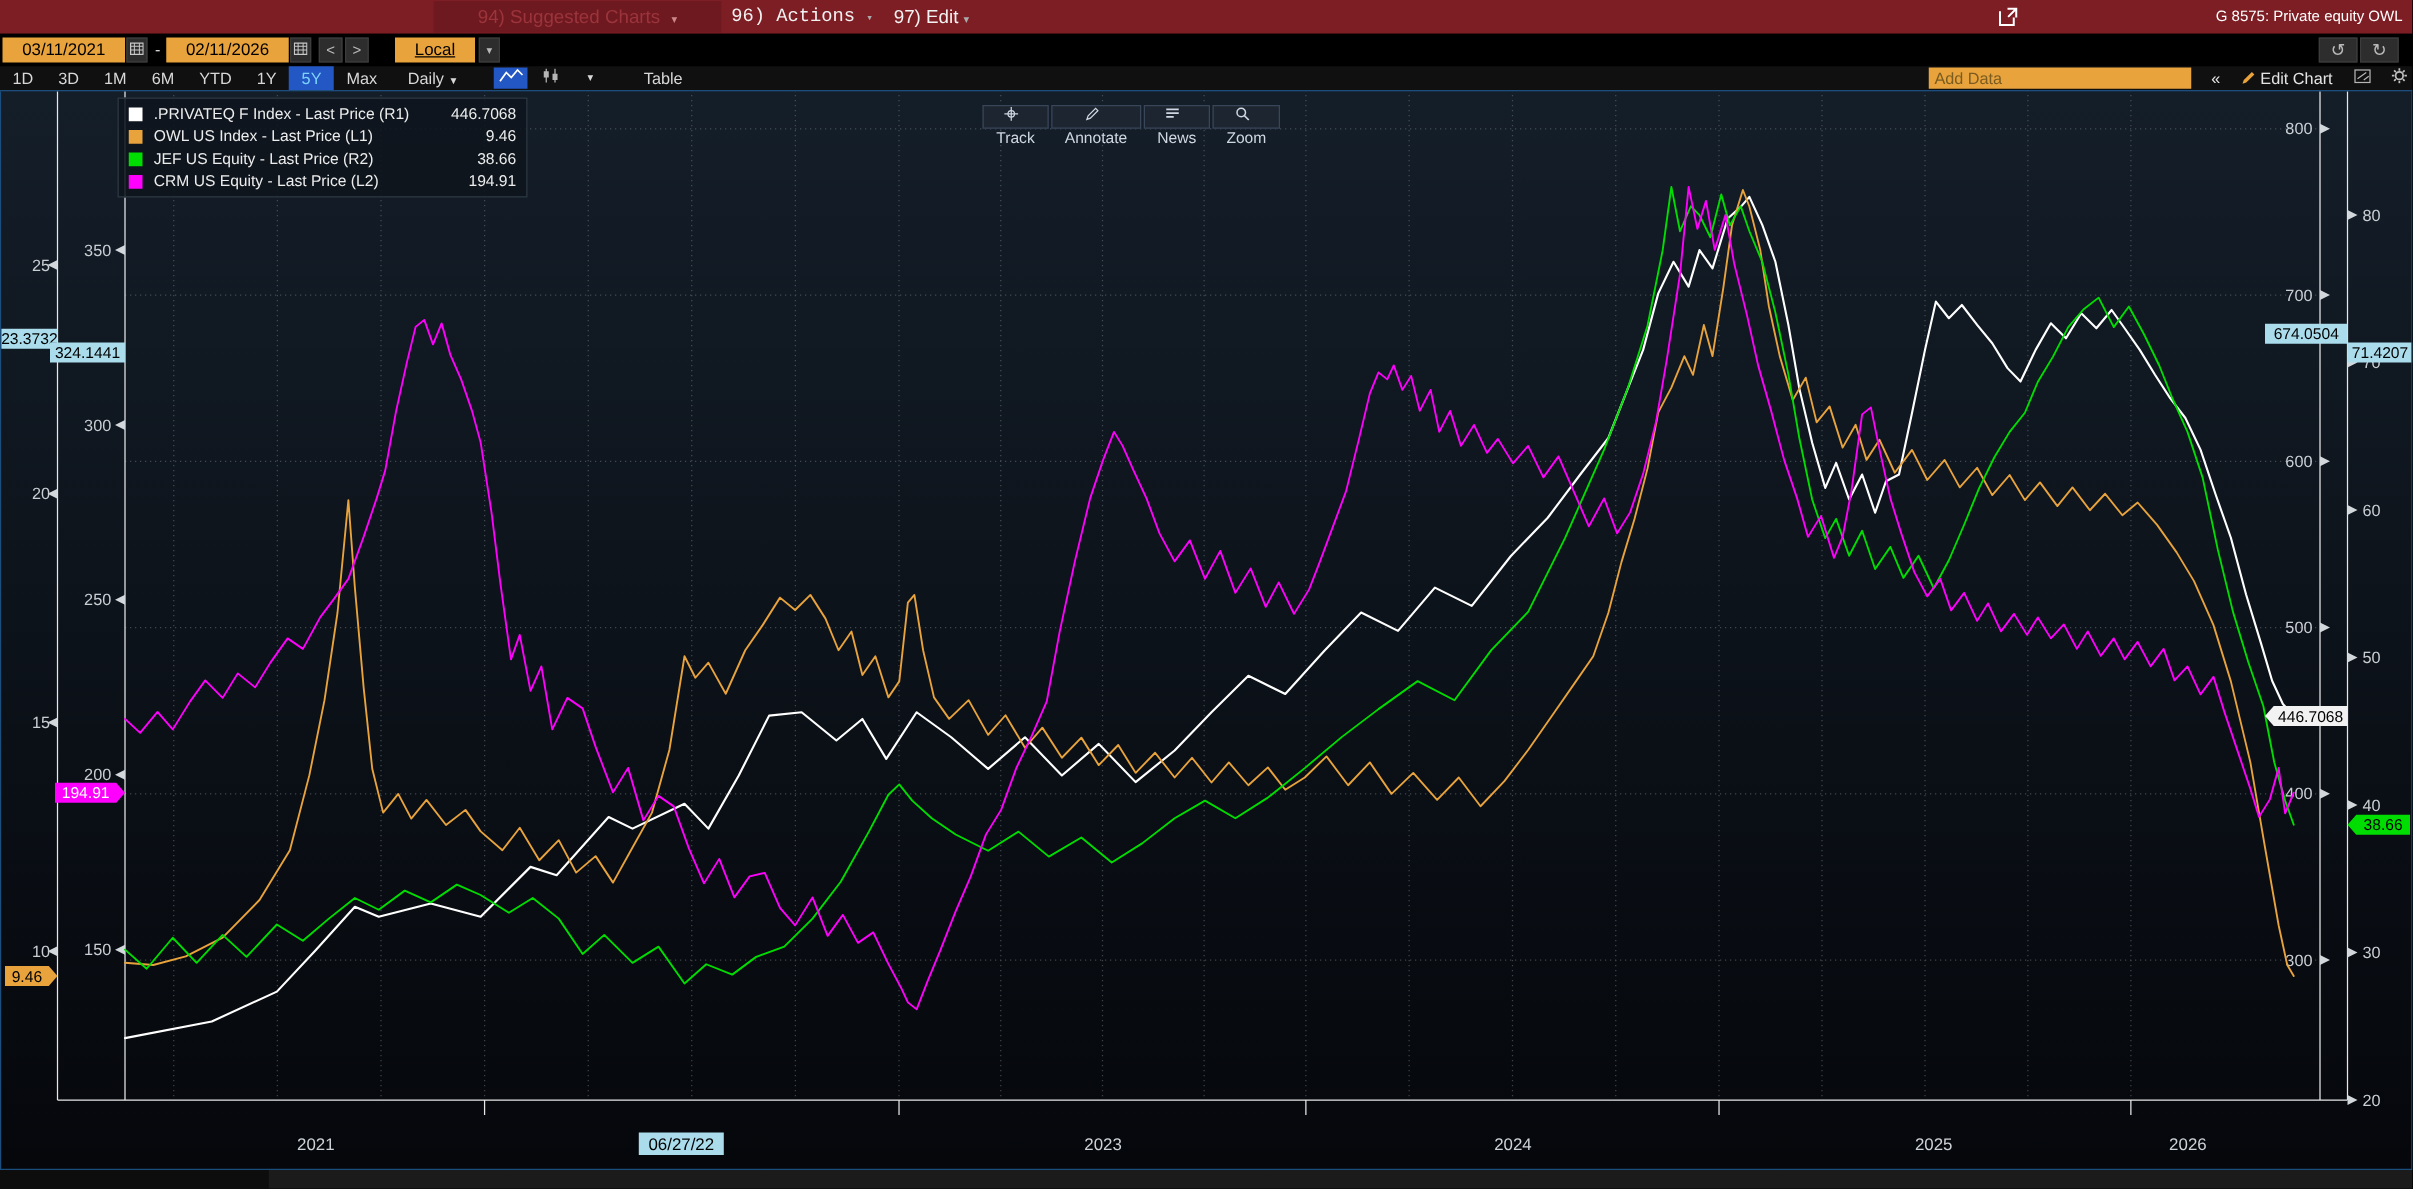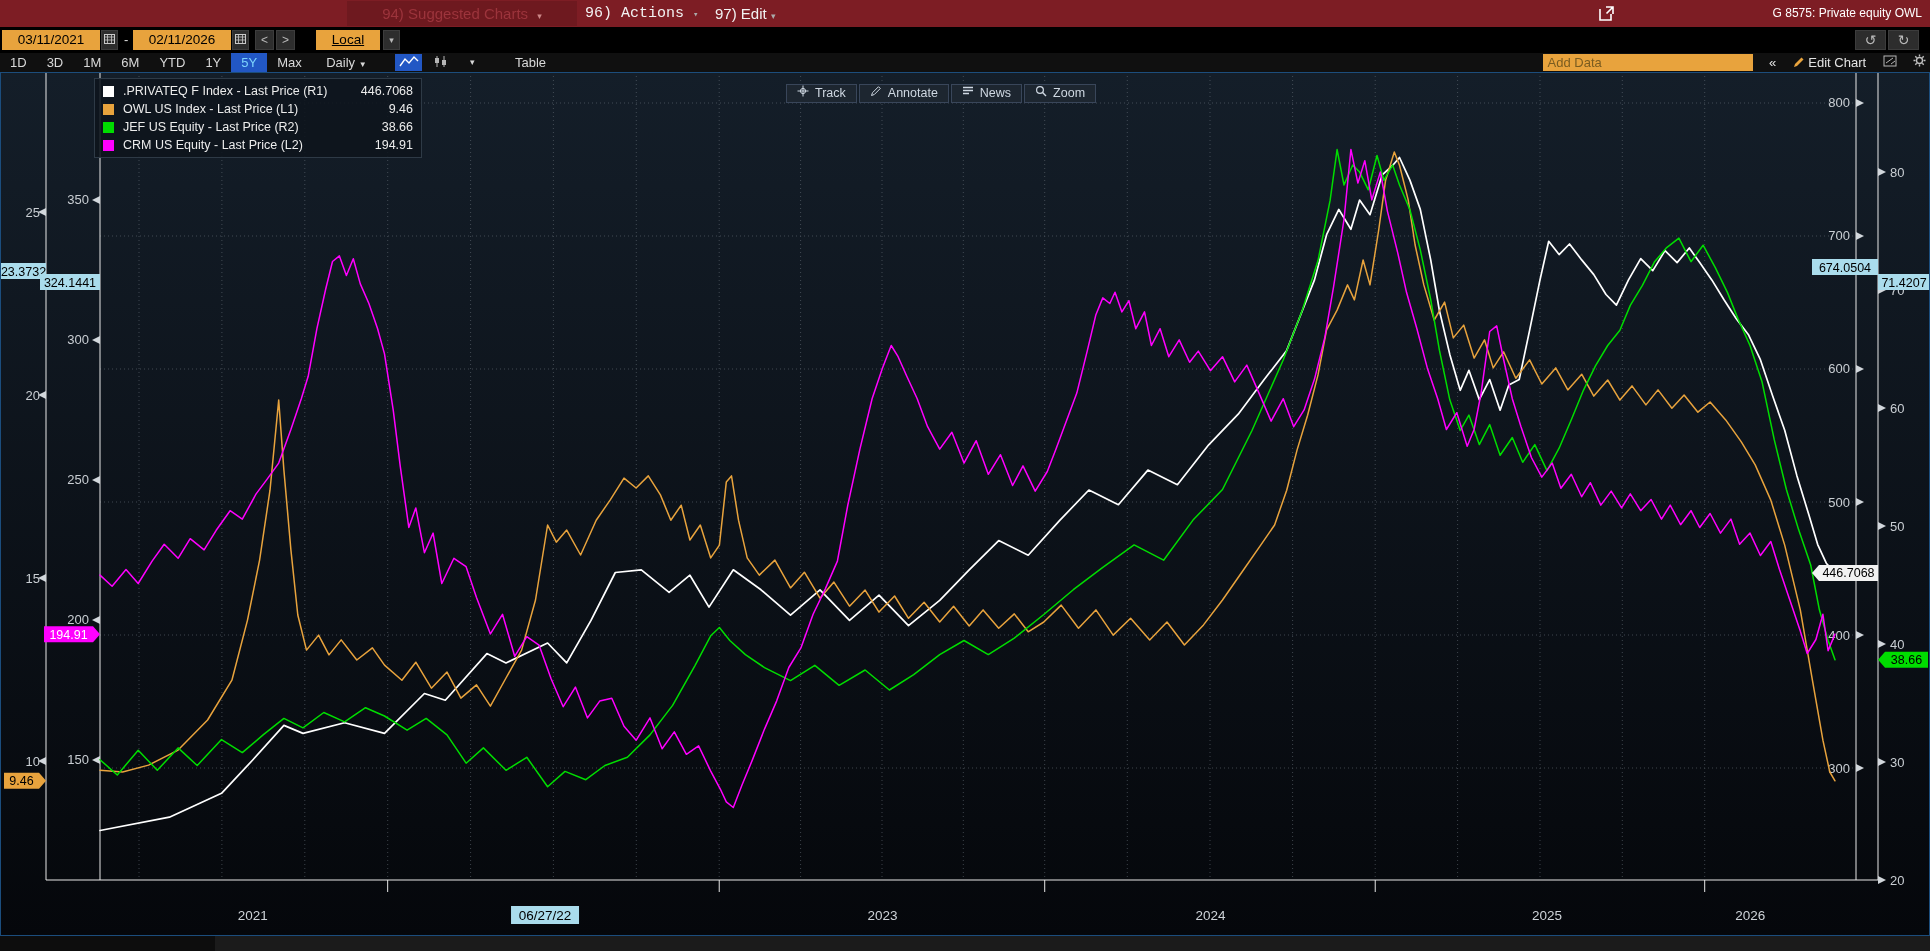--- a/index.html
+++ b/index.html
@@ -42,21 +42,21 @@
   
   #legend{left:94px;top:78px;width:326px;background:rgba(14,20,28,0.88);
     border:1px solid #2e3a46;z-index:4;padding:3px 0;}
   .lrow{display:flex;align-items:center;height:18px;padding:0 8px;}
   .swatch{width:11px;height:11px;margin-right:9px;flex:none;}
   .lname{color:#ececec;font-size:12.5px;white-space:nowrap;}
   .lval{color:#ececec;font-size:12.5px;margin-left:auto;}
   
   #chart-tools{left:786px;top:84px;z-index:4;display:flex;}
   .cbtn{height:19px;background:#1d2630;border:1px solid #39465a;color:#cfd8e2;font-size:12.5px;
-    line-height:17px;padding:0 10px;margin-right:2px;display:flex;align-items:center;box-sizing:border-box;}
+    line-height:17px;padding:0 10px;margin-right:2px;display:flex;align-items:center;box-sizing:border-box;flex-direction:column;}
   .cbtn svg{margin-right:6px;}
 </style>
 </head>
 <body>
 
 <div id="stage">
 
   <svg id="plot-svg" class="abs" viewBox="0 0 1930 951">
       <defs>
         <linearGradient id="bgg" x1="0" y1="0" x2="0" y2="1">

